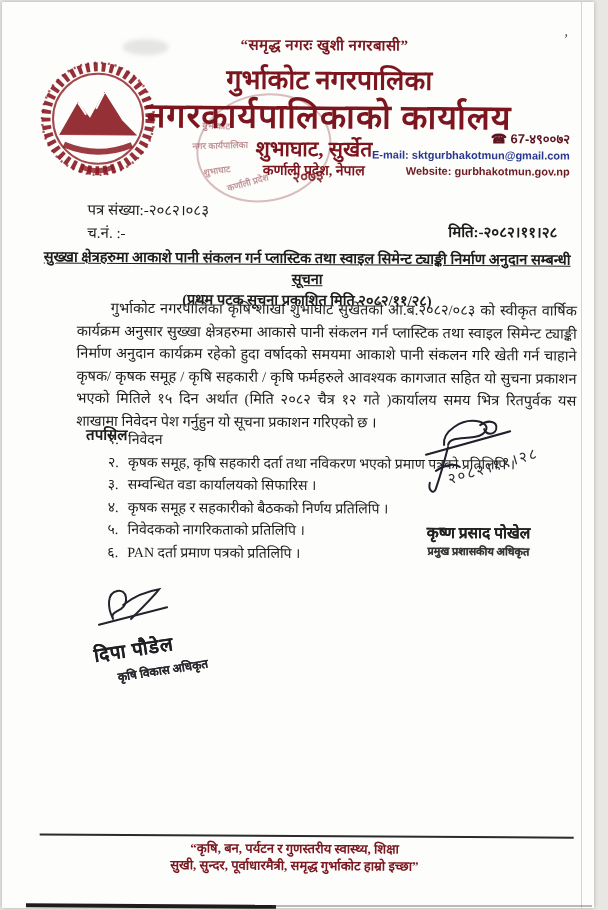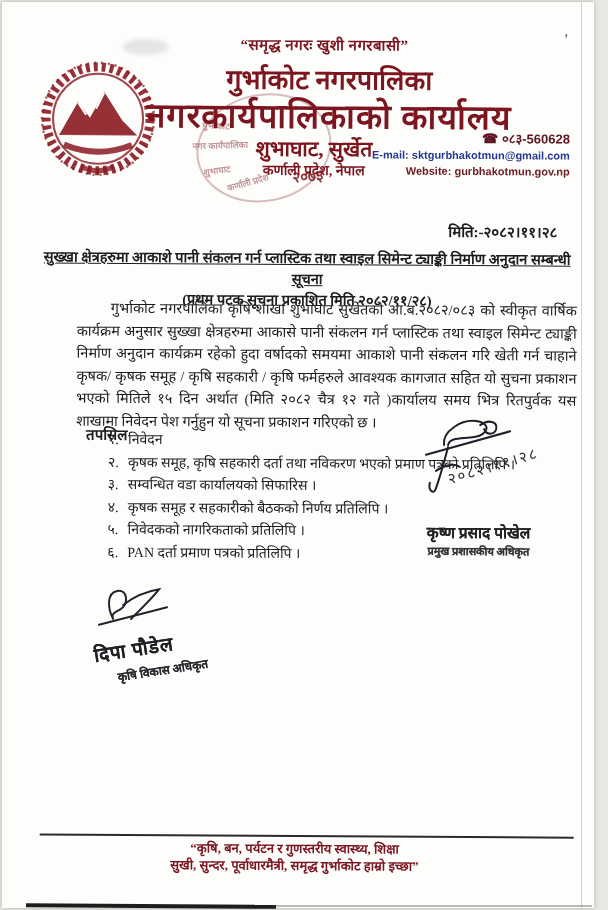--- a/index.html
+++ b/index.html
@@ -164,33 +164,35 @@
       <span class="f4">कर्णाली प्रदेश</span>
       <span class="year">२०७३</span>
     </div>
 
     <div class="hdr-addr1">शुभाघाट, सुर्खेत</div>
     <div class="hdr-addr2">कर्णाली प्रदेश, नेपाल</div>
 
     <div class="contact">
       <div class="phone">
         <span>☎</span>
-        <span>०८३-560628</span>
+        <span>67-४९००७२</span>
       </div>
       <div class="email">
         <span>E-mail:</span>
         <span>sktgurbhakotmun@gmail.com</span>
       </div>
       <div class="web">
         <span>Website:</span>
         <span>gurbhakotmun.gov.np</span>
       </div>
     </div>
 
     <div class="meta-left">
+      <div>पत्र संख्या:-२०८२।०८३</div>
+      <div>च.नं. :-</div>
     </div>
     <div class="meta-right">मिति:-२०८२।११।२८</div>
 
     <div class="subject">
       <div class="t">सुख्खा क्षेत्रहरुमा आकाशे पानी संकलन गर्न प्लास्टिक तथा स्वाइल सिमेन्ट ट्याङ्की निर्माण अनुदान सम्बन्धी सूचना</div>
       <div>(प्रथम पटक सूचना प्रकाशित मिति २०८२/११/२८)</div>
     </div>
 
     <div class="bodytext">गुर्भाकोट नगरपालिका कृषि शाखा शुभाघाट सुर्खेतको आ.ब.२०८२/०८३ को स्वीकृत वार्षिक कार्यक्रम अनुसार सुख्खा क्षेत्रहरुमा आकासे पानी संकलन गर्न प्लास्टिक तथा स्वाइल सिमेन्ट ट्याङ्की निर्माण अनुदान कार्यक्रम रहेको हुदा वर्षादको समयमा आकाशे पानी संकलन गरि खेती गर्न चाहाने कृषक/ कृषक समूह / कृषि सहकारी / कृषि फर्महरुले आवश्यक कागजात सहित यो सुचना प्रकाशन भएको मितिले १५ दिन अर्थात (मिति २०८२ चैत्र १२ गते )कार्यालय समय भित्र रितपुर्वक यस शाखामा निवेदन पेश गर्नुहुन यो सूचना प्रकाशन गरिएको छ ।</div>
 

